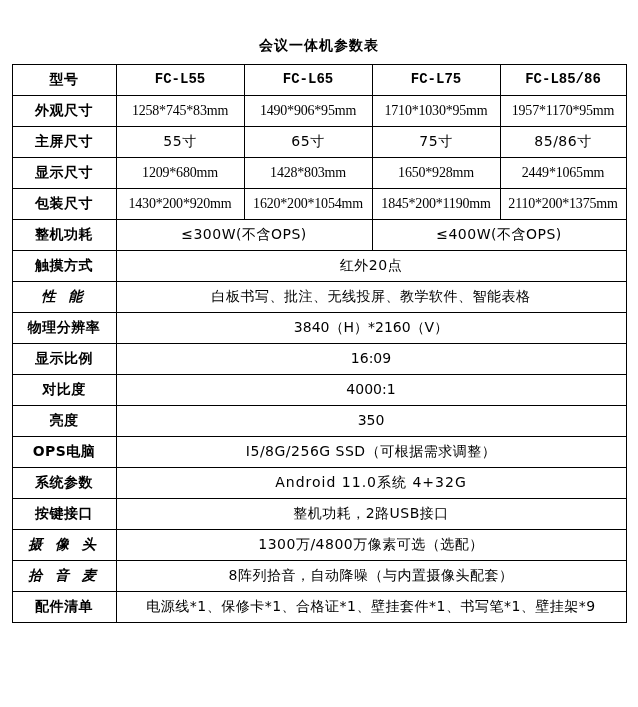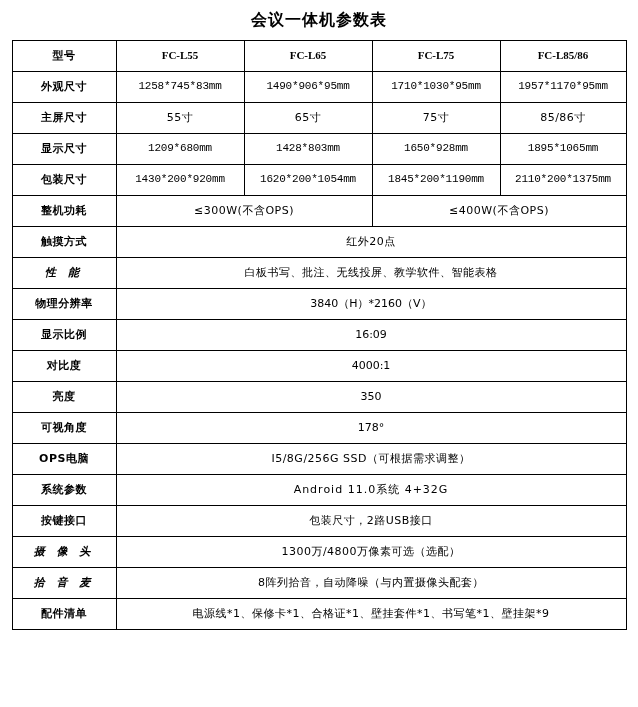--- a/index.html
+++ b/index.html
@@ -16,60 +16,61 @@
   }
   .page {
     width: 638px;
     height: 707px;
     box-sizing: border-box;
     padding: 0;
     position: relative;
   }
   .title {
     text-align: center;
-    font-size: 16px;
+    font-size: 14px;
     font-weight: bold;
     letter-spacing: 1px;
     padding: 10px 0 9px 0;
+    margin-top: 27px;
   }
   table.spec {
     border-collapse: collapse;
     table-layout: fixed;
     width: 614px;
     margin: 0 auto;
     border: 1.5px solid #000;
   }
   table.spec td {
     border: 1px solid #000;
     text-align: center;
     vertical-align: middle;
-    font-size: 11px;
+    font-size: 14px;
     height: 28px;
     padding: 1px 2px;
     line-height: 1.25;
     overflow: hidden;
     white-space: nowrap;
   }
   td.label {
     font-weight: bold;
     font-size: 12px;
     letter-spacing: 0.5px;
     width: 104px;
   }
   td.label.spaced {
     letter-spacing: 4px;
     font-style: italic;
   }
   td.hdr {
     font-weight: bold;
     font-size: 12px;
-    font-family: Liberation Serif, serif;
+    font-family: Liberation Mono, monospace;
   }
   td.val-mono {
-    font-family: Liberation Mono, monospace;
+    font-family: Liberation Serif, serif;
     font-size: 10px;
     letter-spacing: -0.2px;
   }
   td.val {
     font-size: 11.5px;
     margin-left: 27px;
   }
   td.val-cn {
     font-size: 11.5px;
     letter-spacing: 0.5px;
@@ -118,21 +119,21 @@
           <td class="val-cn">55寸</td>
           <td class="val-cn">65寸</td>
           <td class="val-cn">75寸</td>
           <td class="val-cn">85/86寸</td>
         </tr>
         <tr>
           <td class="label">显示尺寸</td>
           <td class="val-mono">1209*680mm</td>
           <td class="val-mono">1428*803mm</td>
           <td class="val-mono">1650*928mm</td>
-          <td class="val-mono">1895*1065mm</td>
+          <td class="val-mono">2449*1065mm</td>
         </tr>
         <tr>
           <td class="label">包装尺寸</td>
           <td class="val-mono">1430*200*920mm</td>
           <td class="val-mono">1620*200*1054mm</td>
           <td class="val-mono">1845*200*1190mm</td>
           <td class="val-mono">2110*200*1375mm</td>
         </tr>
         <tr>
           <td class="label">整机功耗</td>
@@ -157,34 +158,30 @@
         </tr>
         <tr>
           <td class="label">对比度</td>
           <td class="val" colspan="4">4000:1</td>
         </tr>
         <tr>
           <td class="label">亮度</td>
           <td class="val" colspan="4">350</td>
         </tr>
         <tr>
-          <td class="label">可视角度</td>
-          <td class="val" colspan="4">178°</td>
-        </tr>
-        <tr>
           <td class="label">OPS电脑</td>
           <td class="val-cn" colspan="4">I5/8G/256G SSD（可根据需求调整）</td>
         </tr>
         <tr>
           <td class="label">系统参数</td>
           <td class="val-wide" colspan="4">Android 11.0系统 4+32G</td>
         </tr>
         <tr>
           <td class="label">按键接口</td>
-          <td class="val-cn" colspan="4">包装尺寸，2路USB接口</td>
+          <td class="val-cn" colspan="4">整机功耗，2路USB接口</td>
         </tr>
         <tr>
           <td class="label spaced">摄 像 头</td>
           <td class="val-cn" colspan="4">1300万/4800万像素可选（选配）</td>
         </tr>
         <tr>
           <td class="label spaced">拾 音 麦</td>
           <td class="val-cn" colspan="4">8阵列拾音，自动降噪（与内置摄像头配套）</td>
         </tr>
         <tr>

